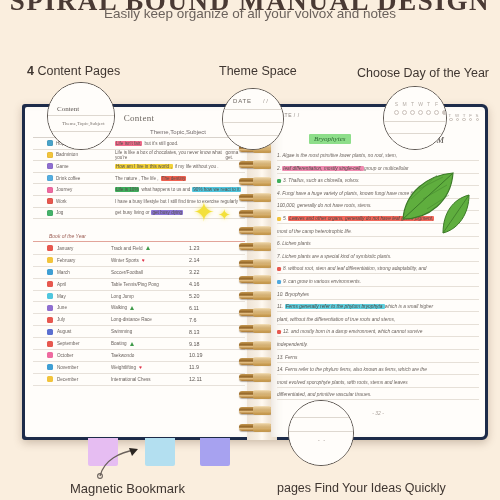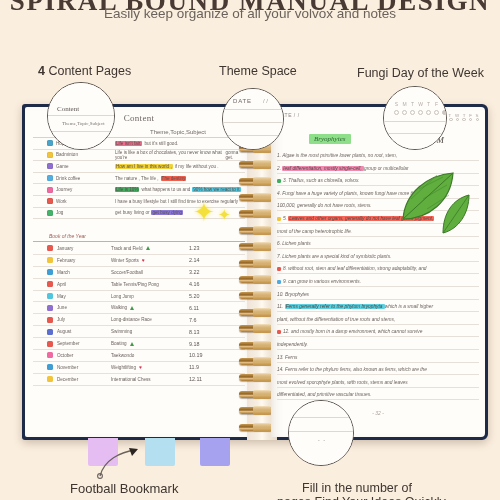--- a/index.html
+++ b/index.html
@@ -29,21 +29,21 @@
   }
 
   
   .callout-label {
     position:absolute;
     font-size:12.5px;
     color:#3f3631;
     white-space:nowrap;
   }
   .callout-label b { font-weight:bold; }
-  #lbl-content { left:38px; top:64px; }
+  #lbl-content { left:27px; top:64px; }
   #lbl-date { left:219px; top:64px; }
   #lbl-week { left:357px; top:66px; }
   #lbl-bookmark { left:70px; top:481px; font-size:13px; }
   #lbl-fill { left:277px; top:481px; font-size:12.5px; text-align:center; width:160px; }
   #lbl-fill span { display:block; line-height:14px; }
 
   
   .notebook {
     position:absolute; left:22px; top:104px; width:466px; height:336px;
     background:#1d2b49;
@@ -182,24 +182,23 @@
 <body>
 
 <div class="headline">SPIRAL BOUND MANUAL DESIGN</div>
 <div class="subhead">Easily keep organize of all your volvox and notes</div>
 
 <div class="callout-label" id="lbl-content">
   <b>4</b>
   <span>Content Pages</span>
 </div>
 <div class="callout-label" id="lbl-date">Theme Space</div>
-<div class="callout-label" id="lbl-week">Fungi Day of the Week</div>
-<div class="callout-label" id="lbl-bookmark">Football Bookmark</div>
+<div class="callout-label" id="lbl-week">Choose Day of the Year</div>
+<div class="callout-label" id="lbl-bookmark">Magnetic Bookmark</div>
 <div class="callout-label" id="lbl-fill">
-  <span>Fill in the number of</span>
   <span>pages Find Your Ideas Quickly</span>
 </div>
 
 <div class="notebook">
 
   <div class="page page-left">
     <div class="lp-title">Content</div>
 
     <div class="tbl">
       <div class="hrow">

